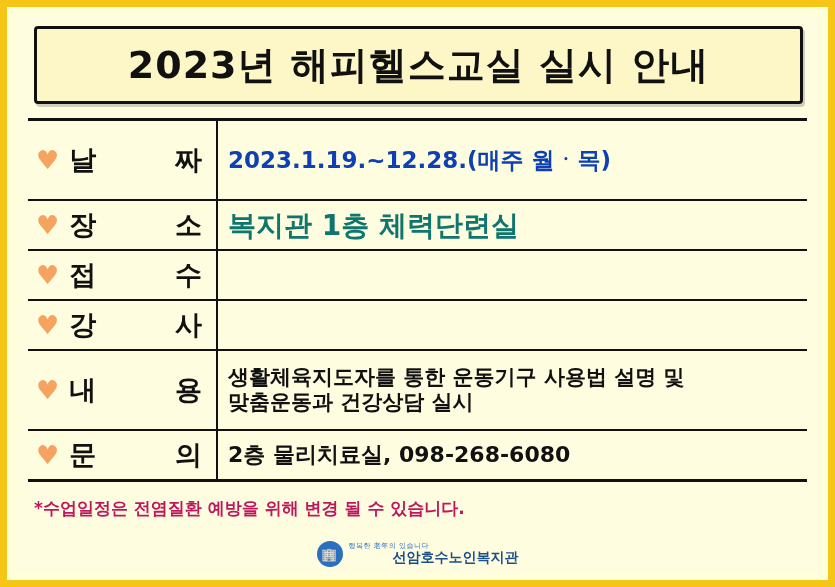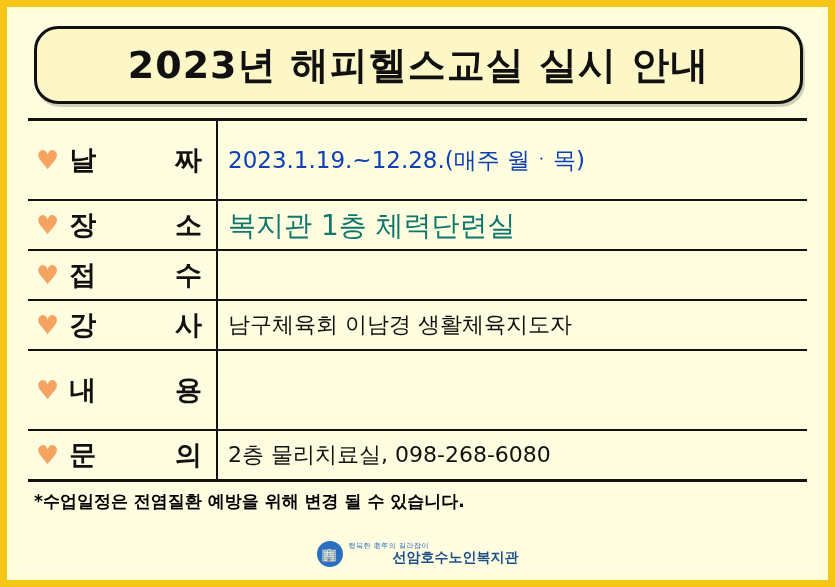--- a/index.html
+++ b/index.html
@@ -28,21 +28,21 @@
     background: #fffde0;
     box-sizing: border-box;
     padding: 8px 14px 0 14px;
     display: flex;
     flex-direction: column;
   }
   
   .title-box {
     margin: 4px 4px 0 6px;
     border: 3px solid #111111;
-    border-radius: 24px;
+    border-radius: 4px;
     background: #fdf7c8;
     height: 72px;
     display: flex;
     align-items: center;
     justify-content: center;
     box-shadow: 2px 3px 0 rgba(0,0,0,0.18);
   }
   .title-text {
     font-size: 38px;
     font-weight: bold;
@@ -96,21 +96,21 @@
   .value-cell {
     flex: 1 1 auto;
     display: flex;
     flex-direction: column;
     justify-content: center;
     padding: 4px 6px 4px 10px;
     box-sizing: border-box;
   }
   .v-line {
     font-size: 22px;
-    font-weight: normal;
+    font-weight: bold;
     color: #111111;
     line-height: 1.25;
     white-space: nowrap;
   }
   .v-blue {
     color: #0d3fb5;
     font-size: 23px;
   }
   .v-red {
     color: #d81b1b;
@@ -118,24 +118,24 @@
   }
   .v-orange {
     color: #0f766e;
     font-size: 28px;
   }
   .row-date { min-height: 78px; }
   .row-content { min-height: 78px; }
   .row-content .v-line { font-size: 21px; line-height: 1.2; }
   
   .note {
-    margin-top: 8px;
+    margin-top: 15px;
     font-size: 17px;
     font-weight: bold;
-    color: #000000;
+    color: #be185d;
     padding-left: 6px;
   }
   
   .logo-row {
     margin-top: auto;
     display: flex;
     align-items: center;
     justify-content: center;
     padding-bottom: 6px;
   }
@@ -217,32 +217,33 @@
       </div>
 
       <div class="row">
         <div class="label-cell">
           <span class="heart">♥</span>
           <span class="label-text">
             <span>강</span>
             <span>사</span>
           </span>
         </div>
-        <div class="value-cell">
-          <div class="v-line">남구체육회 이남경 생활체육지도자</div>
-        </div>
       </div>
 
       <div class="row row-content">
         <div class="label-cell">
           <span class="heart">♥</span>
           <span class="label-text">
             <span>내</span>
             <span>용</span>
           </span>
+        </div>
+        <div class="value-cell">
+          <div class="v-line">생활체육지도자를 통한 운동기구 사용법 설명 및</div>
+          <div class="v-line">맞춤운동과 건강상담 실시</div>
         </div>
       </div>
 
       <div class="row">
         <div class="label-cell">
           <span class="heart">♥</span>
           <span class="label-text">
             <span>문</span>
             <span>의</span>
           </span>
@@ -252,19 +253,19 @@
         </div>
       </div>
 
     </div>
 
     <div class="note">*수업일정은 전염질환 예방을 위해 변경 될 수 있습니다.</div>
 
     <div class="logo-row">
       <div class="logo-mark">🏢</div>
       <div class="logo-text-wrap">
-        <div class="logo-sub">행복한 老年의 길라잡이</div>
+        <div class="logo-sub">행복한 老年의 있습니다</div>
         <div class="logo-main">선암호수노인복지관</div>
       </div>
     </div>
 
   </div>
 </div>
 
 </body></html>

